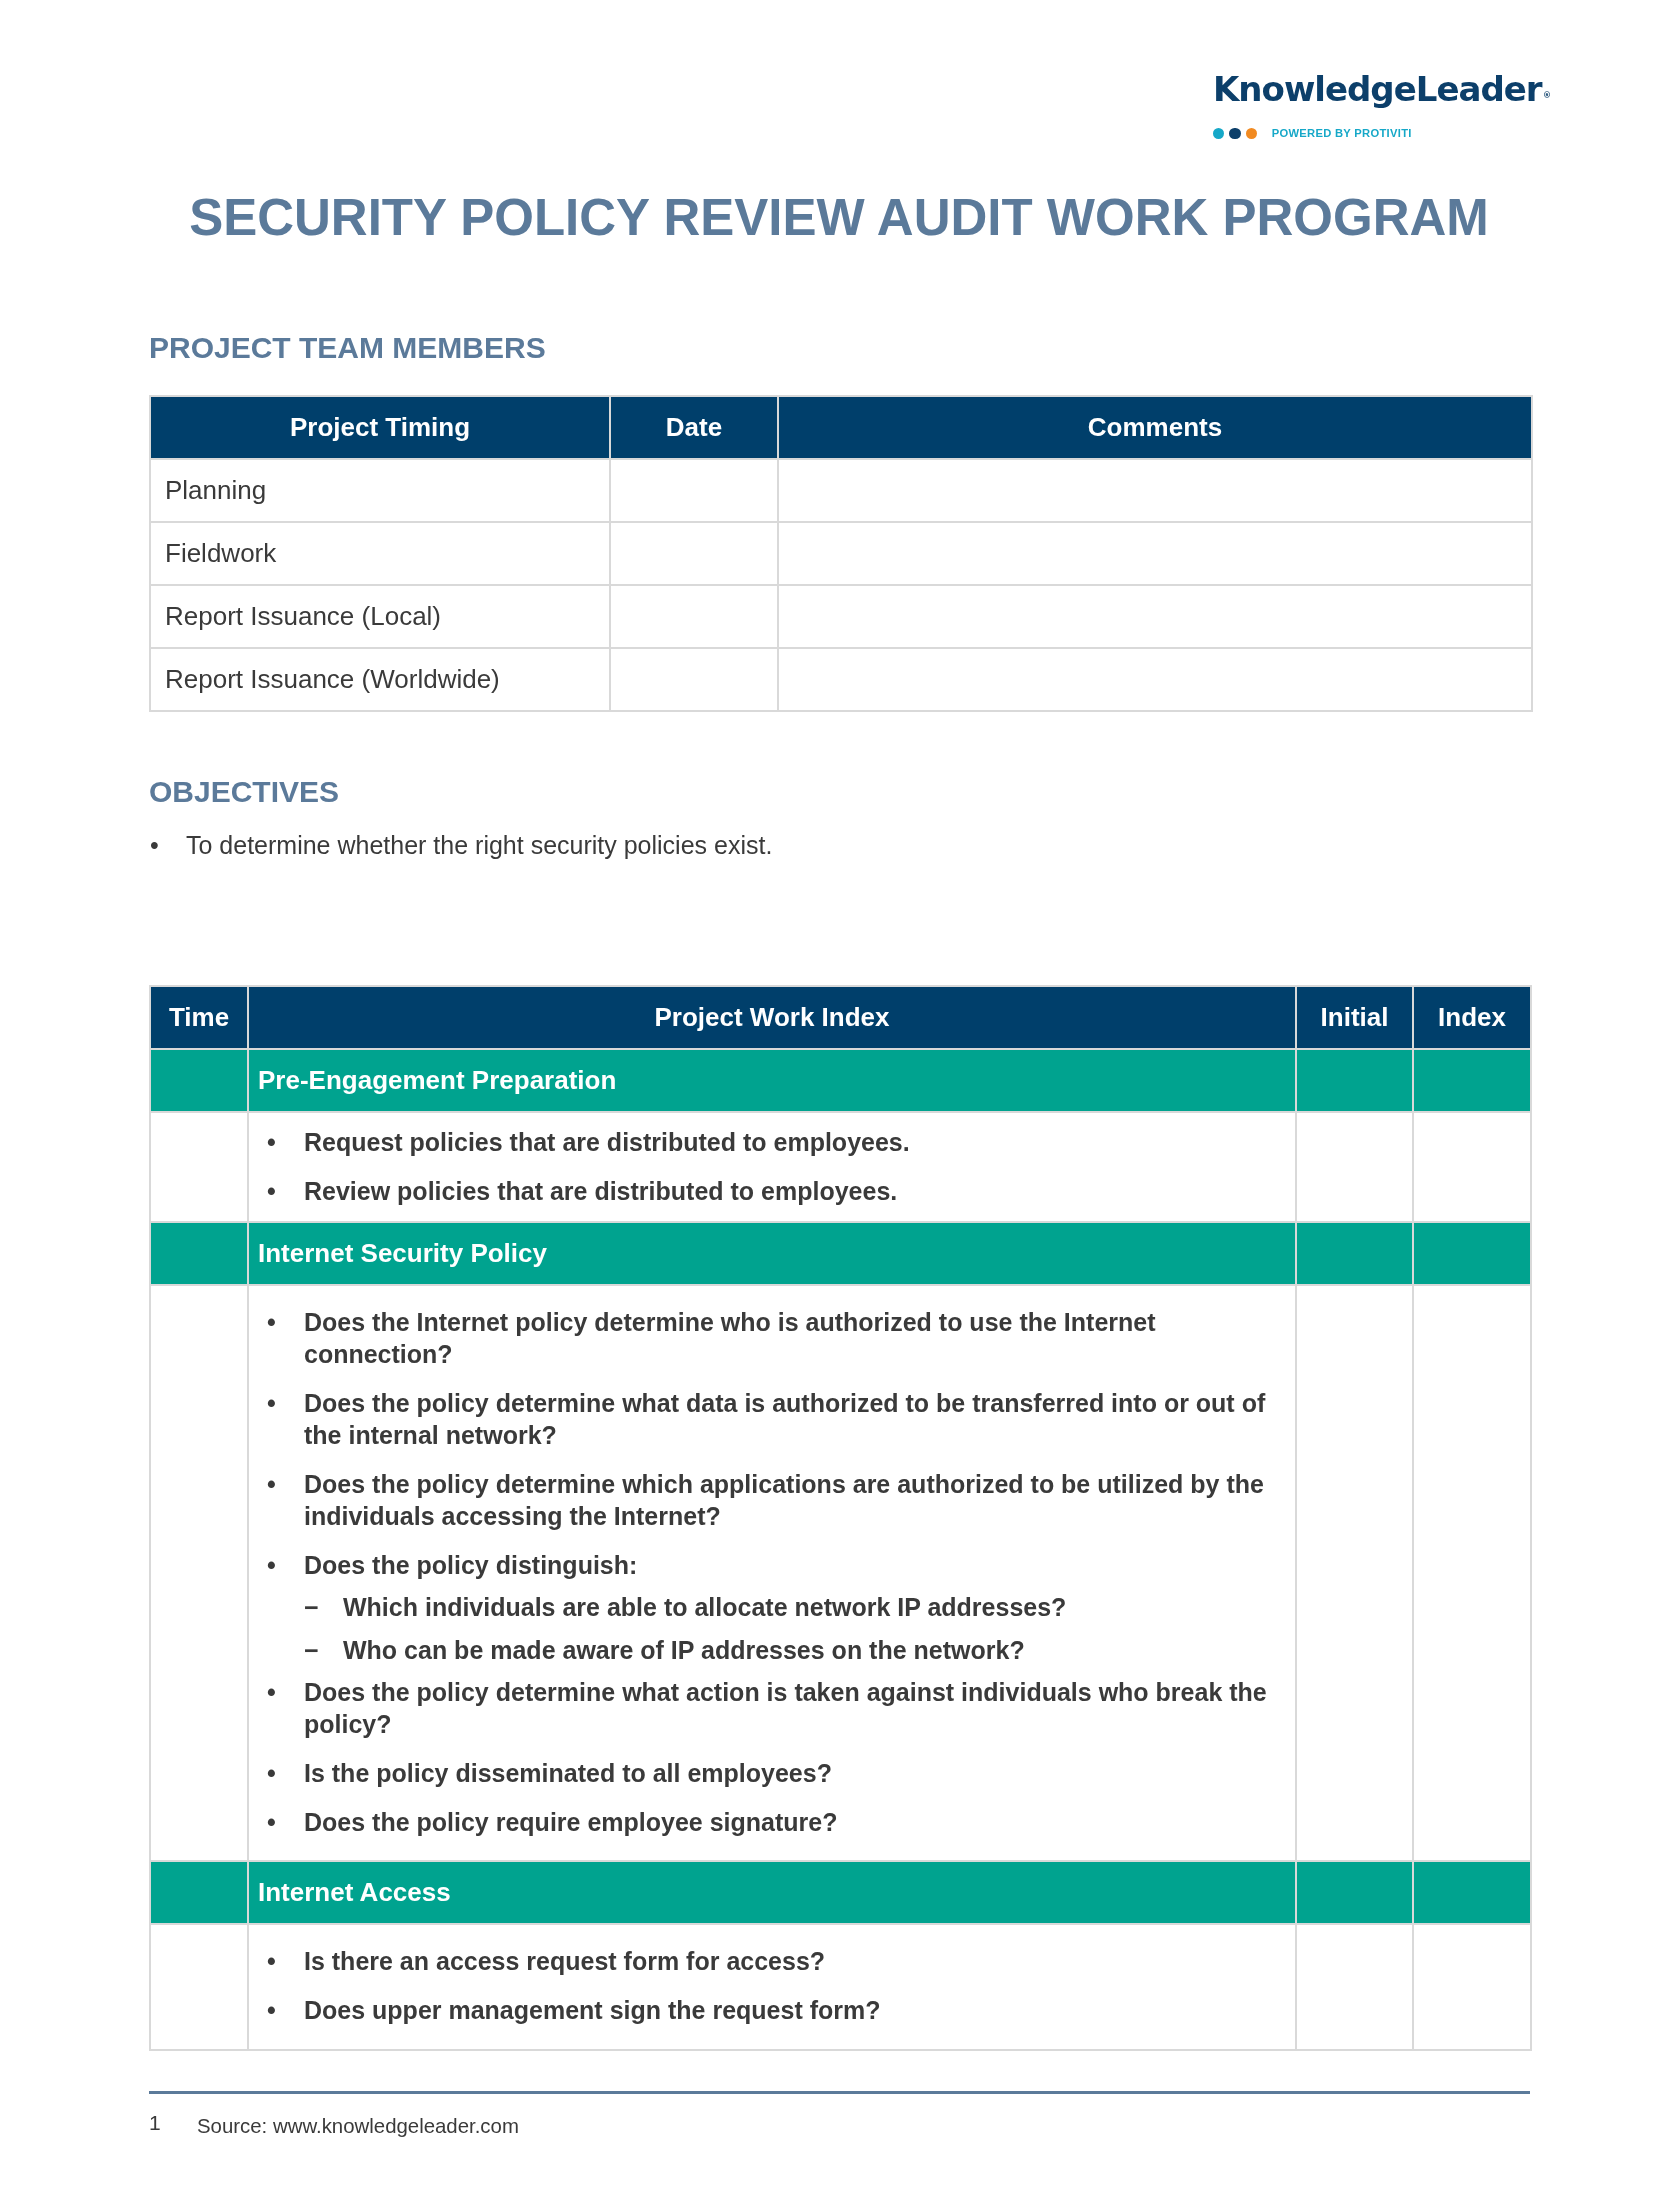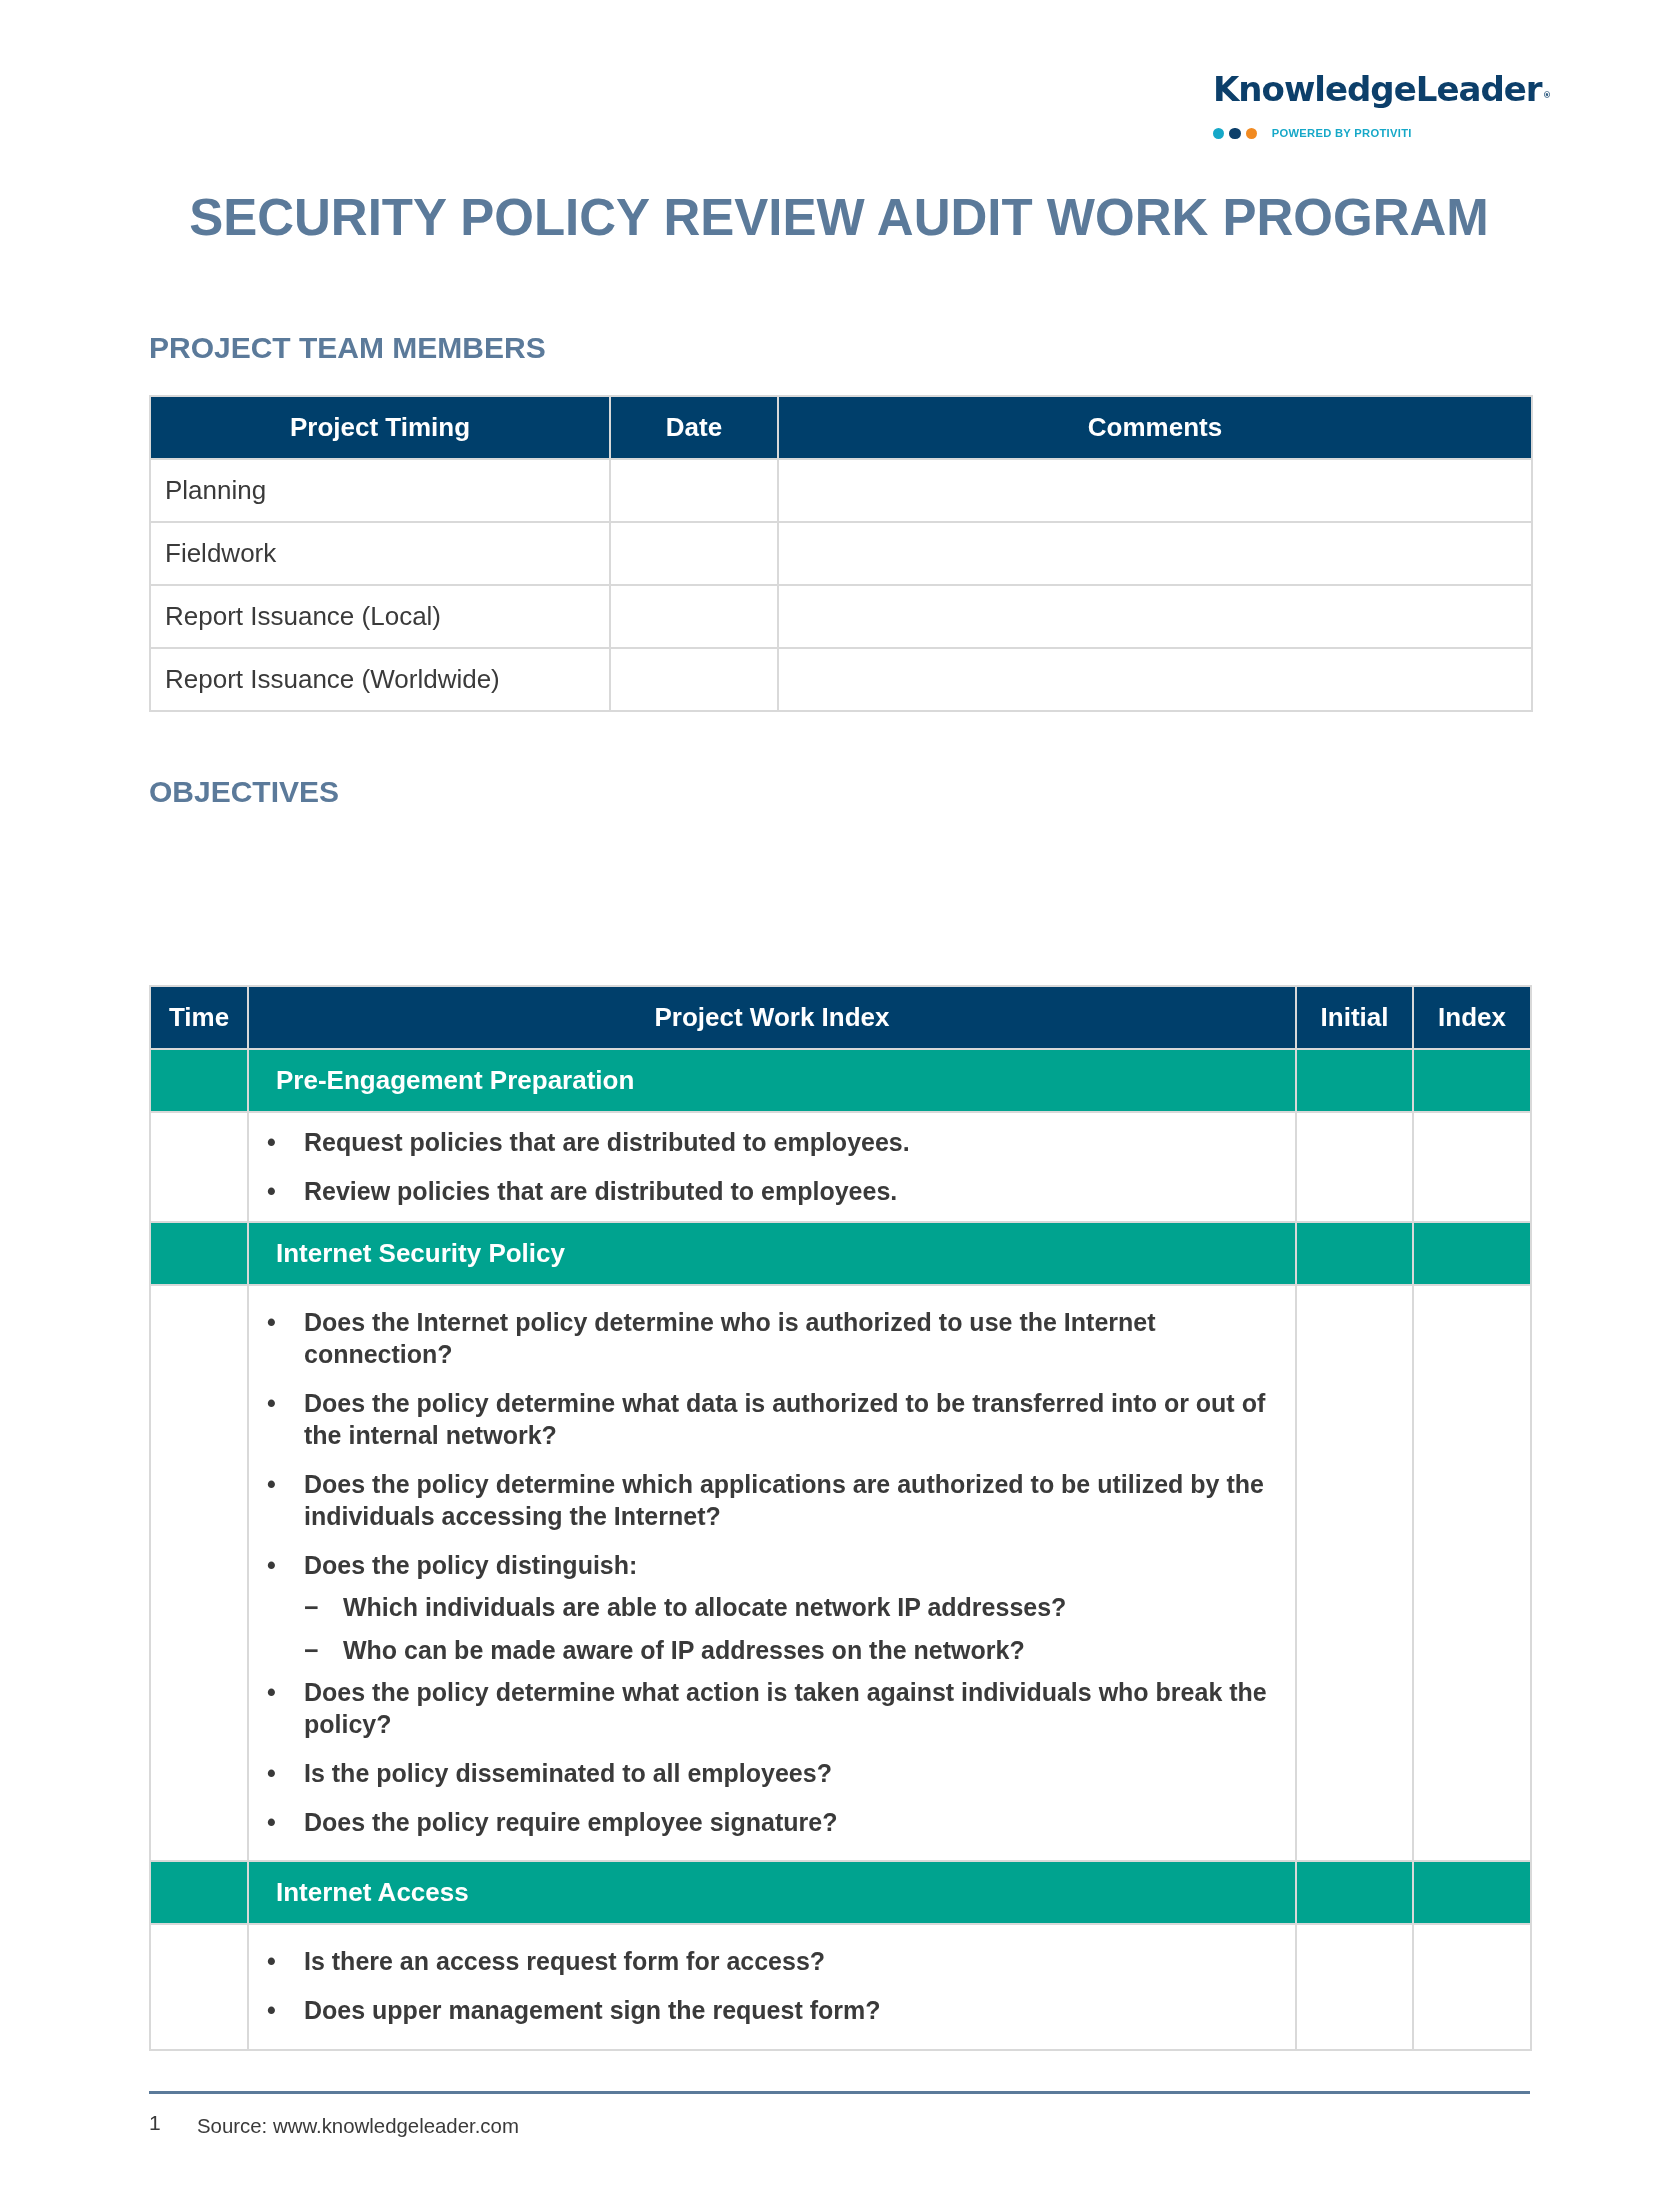--- a/index.html
+++ b/index.html
@@ -18,21 +18,21 @@
   
   .doc-title { left:0; width:1678px; top:188px; text-align:center; font-weight:bold; font-size:51px; color:#5b7a9a; line-height:59px; white-space:nowrap; }
   .section-h { font-weight:bold; font-size:30px; color:#5b7a9a; line-height:36px; white-space:nowrap; }
 
   
   table { border-collapse:collapse; position:absolute; table-layout:fixed; }
   td, th { border:2.6px solid #d9d9d9; padding:0; vertical-align:middle; }
   th { background:#003f6b; color:#ffffff; font-weight:bold; font-size:26px; text-align:center; height:61px; }
   .t1 td { font-size:26px; height:61px; padding-left:14px; color:#3a3a3a; }
   .sec td { background:#00a38f; height:61px; }
-  .sec .lbl { color:#ffffff; font-weight:bold; font-size:26px; padding-left:27px; }
+  .sec .lbl { color:#ffffff; font-weight:bold; font-size:26px; padding-left:9px; }
 
   ul.steps { list-style:none; margin:0; padding:0; }
   ul.steps > li { position:relative; padding-left:55px; font-size:25px; line-height:32px; color:#3a3a3a;font-weight:bold; }
   ul.steps > li::before { content:"\2022"; position:absolute; left:18px; top:0; }
   ul.sub { list-style:none; margin:10.5px 0 0 0; padding:0; }
   ul.sub > li { position:relative; padding-left:39px; line-height:32px; margin-bottom:10.5px; }
   ul.sub > li::before { content:"\2212"; position:absolute; left:0; top:0; }
 
   .obj { left:150px; width:1382px; }
   .obj li { position:relative; padding-left:36px; font-size:25px; line-height:32px; color:#3a3a3a; list-style:none; }
@@ -89,20 +89,21 @@
   <tr>
     <td>Report Issuance (Worldwide)</td>
     <td></td>
     <td></td>
   </tr>
 </tbody>
   </table>
 
 <div class="abs section-h" style="left:149px; top:774px;">OBJECTIVES</div>
 <ul class="abs obj" style="top:829px; margin:0; padding:0;">
+  <li style="margin-bottom:10.5px;">To determine whether the right security policies exist.</li>
 </ul>
 
 <table style="left:149px; top:985px; width:1382px;">
   <colgroup>
       <col style="width:98px">
       <col style="width:1048px">
       <col style="width:117px">
       <col style="width:118px">
     </colgroup>
   <tbody>

